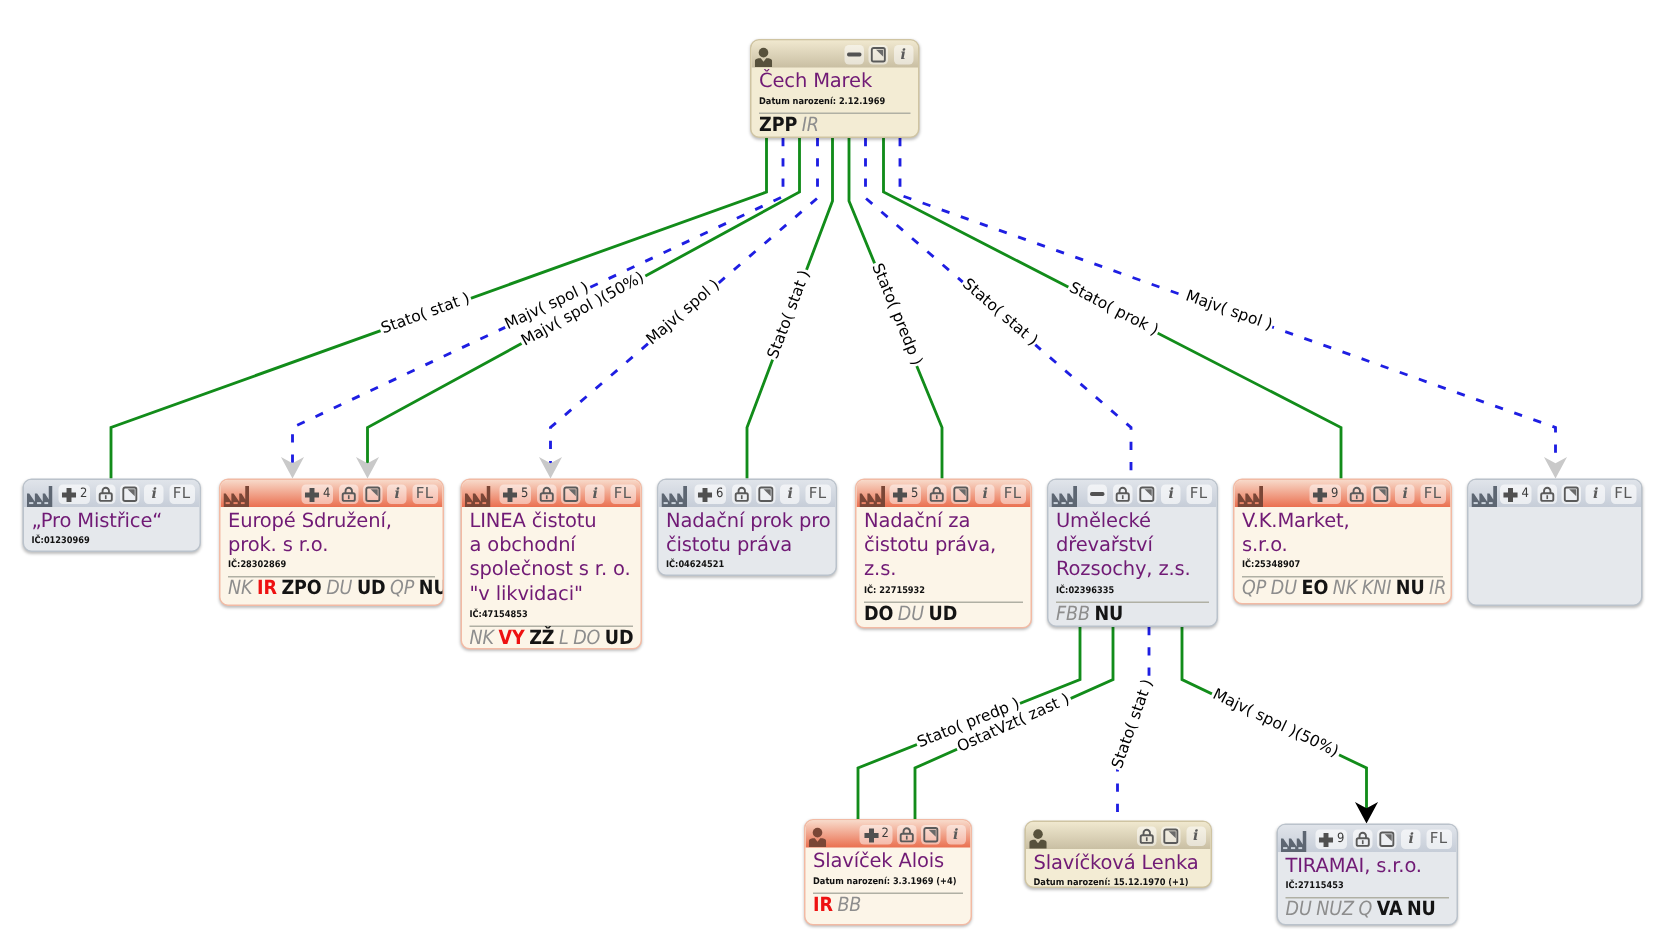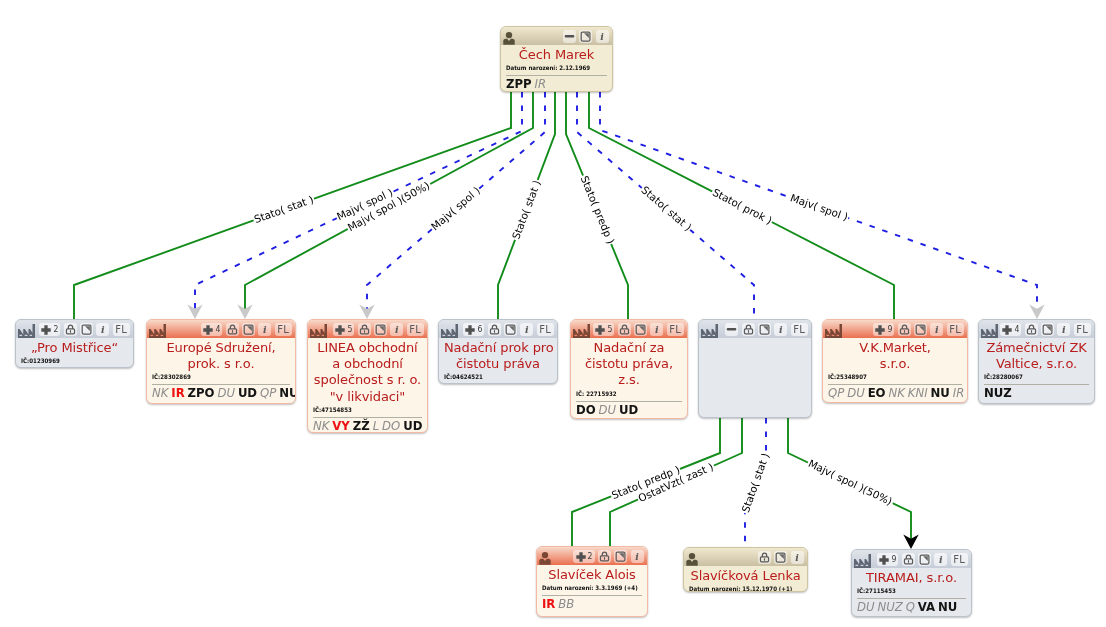--- a/index.html
+++ b/index.html
@@ -16,21 +16,21 @@
   .node.person > .hdr{background:linear-gradient(#f0e8cf,#c9bfa3);}
   .node.comp-gray > .hdr{background:linear-gradient(#e0e4ea,#c6cdd8);}
   .node.comp-red > .hdr{background:linear-gradient(#f8d9c9,#ea7050);}
   .btns{margin-left:auto;display:flex;align-items:center;gap:3.3px;margin-bottom:2px;}
   .btn{display:flex;align-items:center;justify-content:center;height:13px;min-width:13px;
        border-radius:3px;padding:0 1px;box-sizing:border-box;}
   .node.person .btn{background:rgba(255,255,255,.52);}
   .node.comp-gray .btn{background:rgba(255,255,255,.62);}
   .node.comp-red .btn{background:rgba(255,255,255,.48);}
   .body{padding:2px 5px 5px 5px;}
-  .title{font-size:13px;line-height:16.2px;color:#b91c1c;white-space:nowrap;letter-spacing:-0.1px;text-align:center;}
+  .title{font-size:13px;line-height:16.2px;color:#701a75;white-space:nowrap;letter-spacing:-0.1px;}
   .sub{font-size:6.1px;font-stretch:condensed;line-height:8px;color:#111;font-weight:bold;
        margin-top:1px;white-space:nowrap;}
   .sep{height:1px;background:#b0b0a4;margin:3px 0 2px 0;}
   .tags{font-size:13px;font-stretch:condensed;line-height:12px;color:#141414;
         white-space:nowrap;letter-spacing:-0.05px;}
   .tags i{color:#8d8d8d;font-style:italic;font-weight:normal;}
   .tags b{font-weight:bold;color:#141414;}
   .tags .red{color:#ee1111;font-weight:bold;font-style:normal;}
   .tags > span{margin-right:3px;}
   .tags > span:last-child{margin-right:0;}
@@ -246,21 +246,21 @@
             <span class="btn">
               <span class="ii">i</span>
             </span>
             <span class="btn">
               <span class="fl">FL</span>
             </span>
           </span>
         </div>
         <div class="body">
           <div class="title">
-            <div>LINEA obchodní</div>
+            <div>LINEA čistotu</div>
             <div>a obchodní</div>
             <div>společnost s r. o.</div>
             <div>"v likvidaci"</div>
           </div>
           <div class="sub">IČ:47154853</div>
           <div class="sep"></div>
           <div class="tags"><span><i>NK</i></span><span><span class="red">VY</span></span><span><b>ZŽ</b></span><span><i>L</i></span><span><i>DO</i></span><span><b>UD</b></span></div>
         </div>
       </div>
       <div class="node comp-gray" style="left: 438px; top: 319px; width: 120px; height: 65px;">
@@ -388,20 +388,30 @@
               </svg>
             </span>
             <span class="btn">
               <span class="ii">i</span>
             </span>
             <span class="btn">
               <span class="fl">FL</span>
             </span>
           </span>
         </div>
+        <div class="body">
+          <div class="title">
+            <div>Umělecké</div>
+            <div>dřevařství</div>
+            <div>Rozsochy, z.s.</div>
+          </div>
+          <div class="sub">IČ:02396335</div>
+          <div class="sep"></div>
+          <div class="tags"><span><i>FBB</i></span><span><b>NU</b></span></div>
+        </div>
       </div>
       <div class="node comp-red" style="left: 822px; top: 319px; width: 146px; height: 84px;">
         <div class="hdr">
           <span class="ico">
             <svg width="17" height="14" viewBox="0 0 34 28">
               <path fill="#7a4636" d="M0 10 L3 10 L10.5 21 L10.5 10 L13.5 10 L21 21 L21 10 L24 10 L29 18 L29 0 L34 0 L34 28 L0 28 Z"></path>
               <rect x="2.8" y="21.5" width="5.6" height="2.6" fill="#eb8568"></rect>
               <rect x="13.3" y="21.5" width="5.6" height="2.6" fill="#eb8568"></rect>
               <rect x="23.2" y="21.5" width="5.0" height="2.6" fill="#eb8568"></rect>
             </svg>
@@ -475,29 +485,20 @@
               </svg>
             </span>
             <span class="btn">
               <span class="ii">i</span>
             </span>
             <span class="btn">
               <span class="fl">FL</span>
             </span>
           </span>
         </div>
-        <div class="body">
-          <div class="title">
-            <div>Zámečnictví ZK</div>
-            <div>Valtice, s.r.o.</div>
-          </div>
-          <div class="sub">IČ:28280067</div>
-          <div class="sep"></div>
-          <div class="tags"><span><b>NUZ</b></span></div>
-        </div>
       </div>
       <div class="node comp-red" style="left: 536px; top: 546px; width: 112px; height: 71px;">
         <div class="hdr">
           <span class="ico">
             <svg width="12" height="14" viewBox="0 0 24 28">
               <circle cx="12" cy="8.2" r="6.4" fill="#7a4636"></circle>
               <path fill="#7a4636" d="M0.6 27.4 V19.2 C0.6 17.4 2.2 16.2 5.2 15.6 L8.4 15.6 L12 20.2 L15.6 15.6 L18.8 15.6 C21.8 16.2 23.4 17.4 23.4 19.2 V27.4 Z"></path>
             </svg>
           </span>
           <span class="btns">

